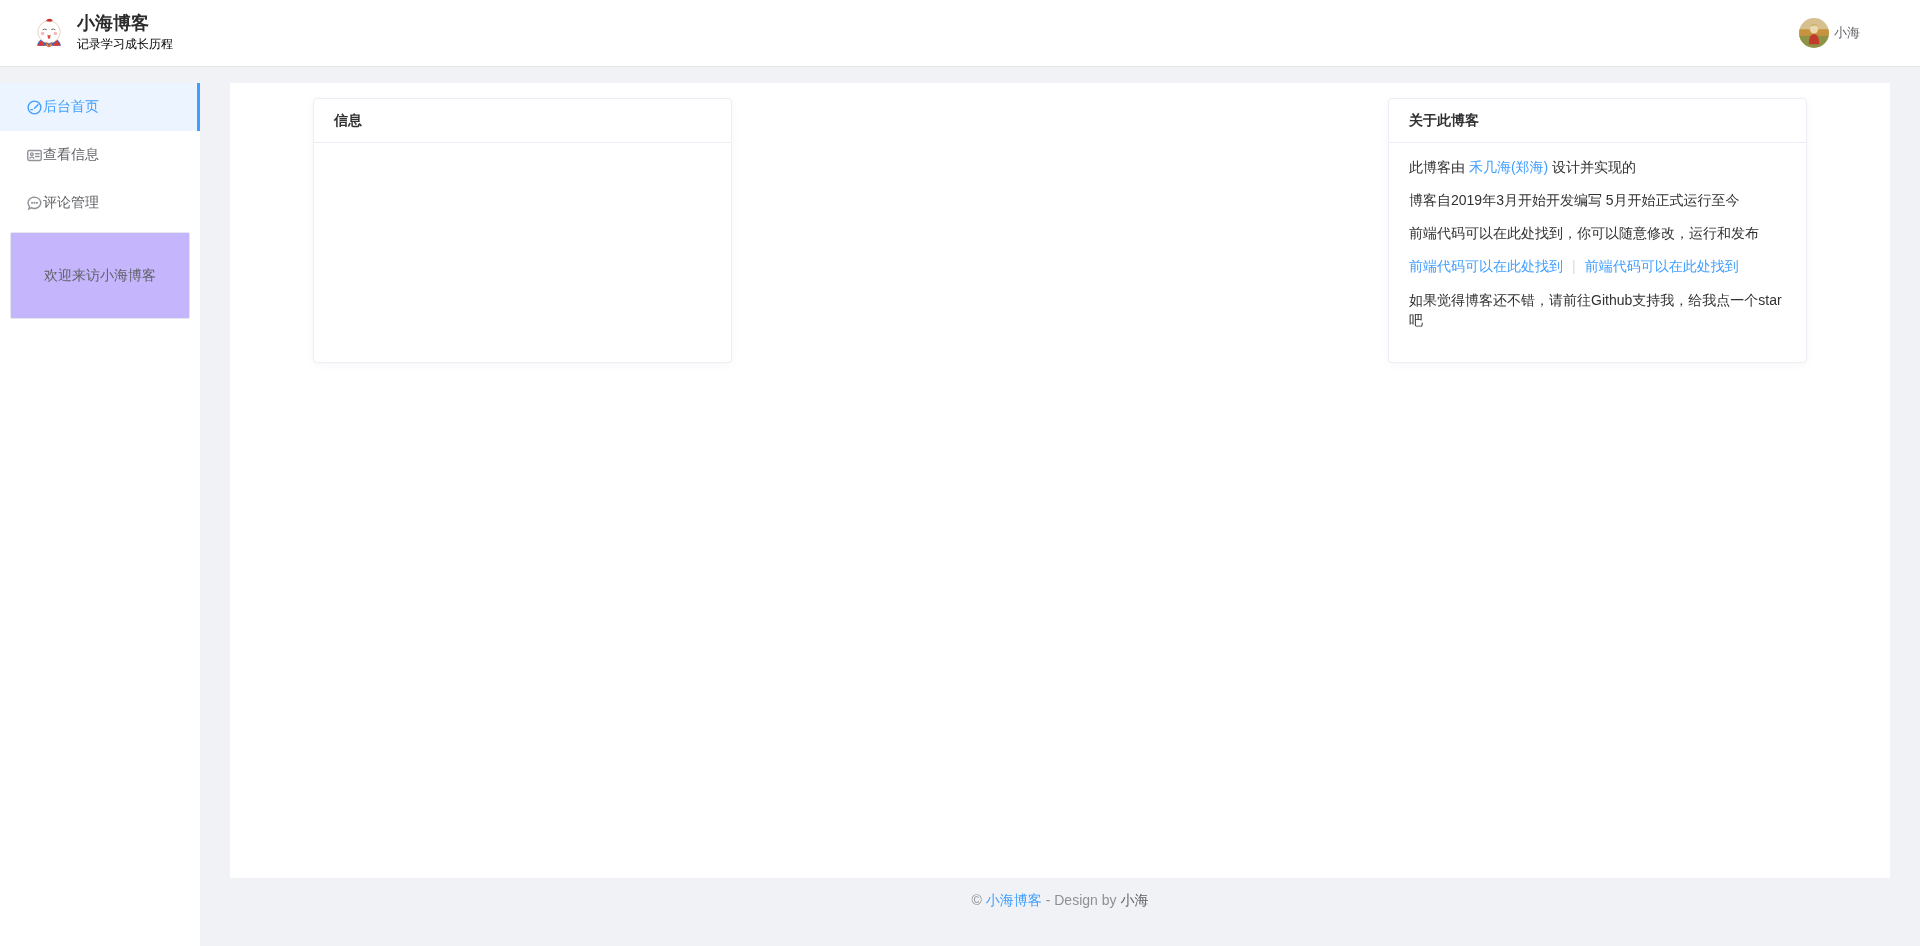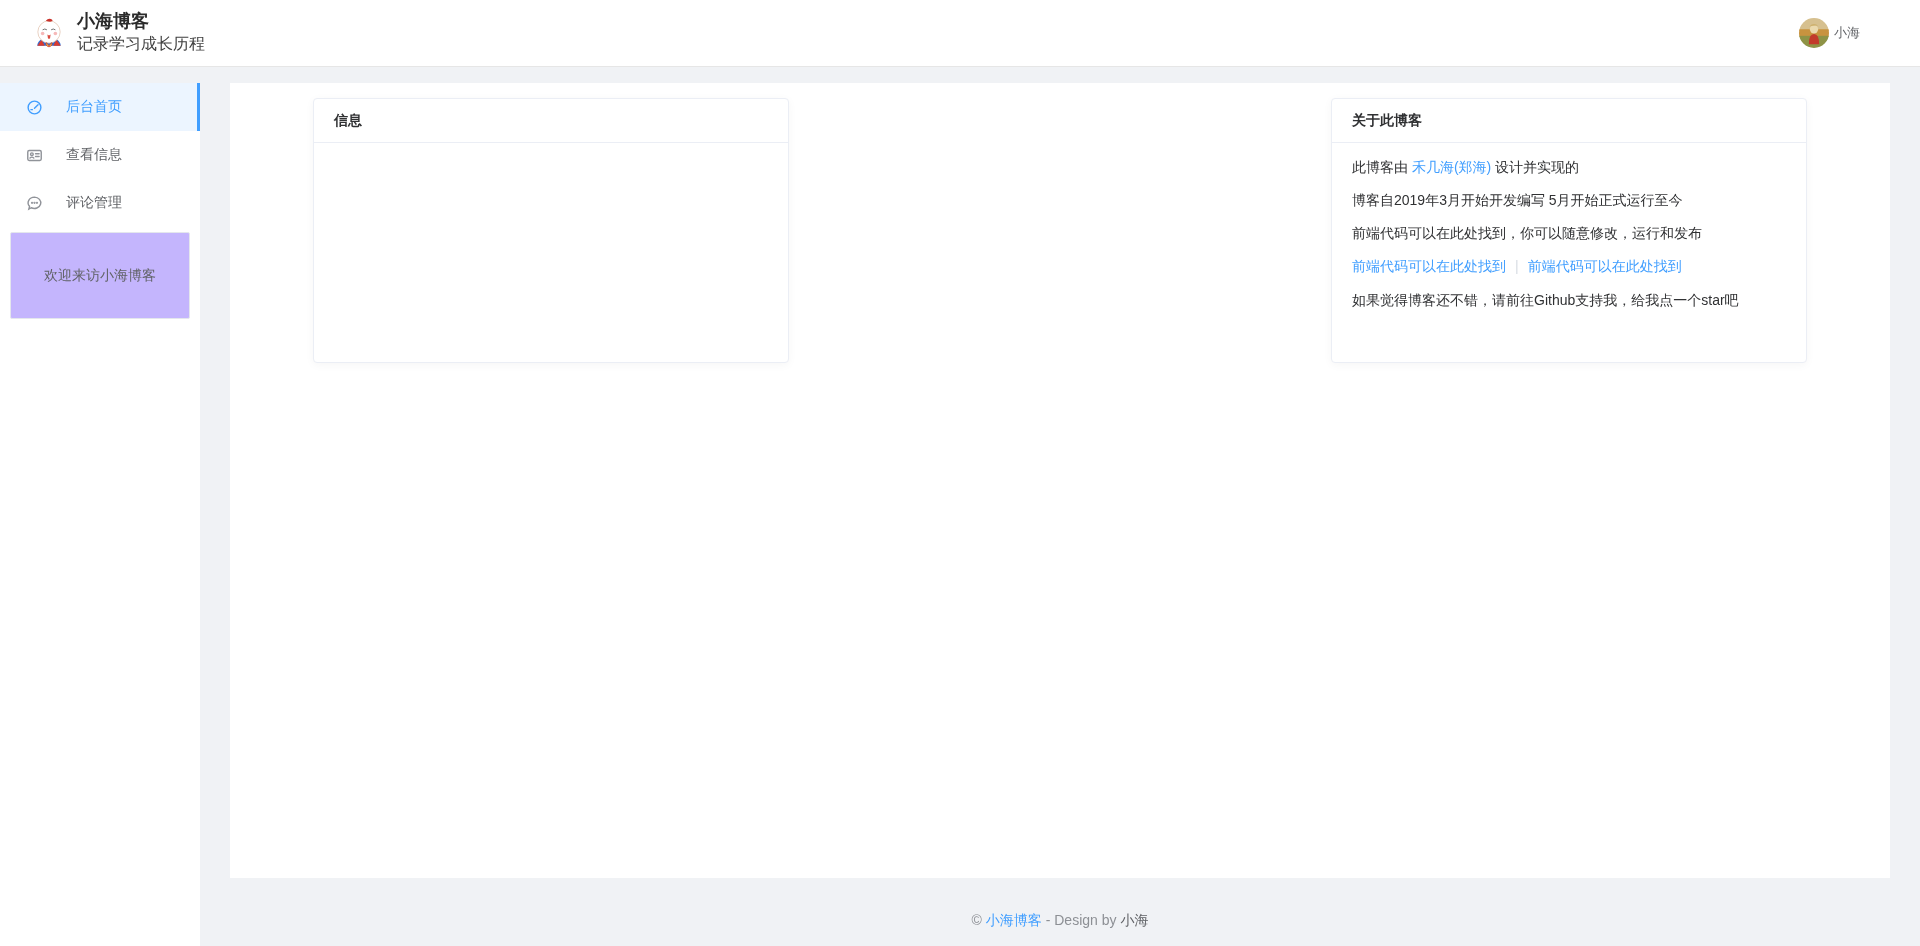--- a/index.html
+++ b/index.html
@@ -20,35 +20,35 @@
     border-bottom: 1px solid #e6e6e6;
     display: flex;
     align-items: center;
     justify-content: space-between;
     padding: 0 60px 0 32px;
   }
   .brand { display: flex; align-items: center; gap: 11px; }
   .logo { width: 34px; height: 34px; flex: 0 0 auto; }
   .brand-text { display: flex; flex-direction: column; }
   .brand-title { font-size: 18px; font-weight: 700; color: #2b2b2b; line-height: 1.15; }
-  .brand-subtitle { font-size: 16px; color: #404040; margin-top: 3px; }
+  .brand-subtitle { font-size: 12px; color: #000000; margin-top: 3px; }
   .user { display: flex; align-items: center; gap: 5px; cursor: pointer; }
   .avatar { width: 30px; height: 30px; border-radius: 50%; overflow: hidden; flex: 0 0 auto; }
   .avatar svg { display: block; }
   .user-name { font-size: 13px; color: #606266; }
 
   
   .layout { display: flex; margin-top: 16px; height: 863px; align-items: stretch; }
   .sidebar { width: 200px; background: #fff; flex: 0 0 auto; }
   .menu { padding-top: 0; }
   .menu-item {
     height: 48px;
     display: flex;
     align-items: center;
-    gap: 23px;
+    gap: 0;
     padding-left: 26px;
     font-size: 14px;
     color: #606266;
     cursor: pointer;
   }
   .menu-item .mi-icon { width: 17px; height: 17px; color: #909399; display: inline-flex; }
   .menu-item.active {
     background: #ecf5ff;
     color: #409eff;
     border-right: 3px solid #409eff;
@@ -71,21 +71,21 @@
   
   .main-col { flex: 1; margin: 0 30px; display: flex; flex-direction: column; }
   .main-content {
     background: #fff;
     height: 795px;
     padding: 15px 83px 0;
   }
   .cards-row { display: flex; justify-content: space-between; }
 
   .card {
-    width: 476px;
+    width: 419px;
     height: 265px;
     background: #fff;
     border: 1px solid #ebeef5;
     border-radius: 4px;
     box-shadow: 0 2px 10px rgba(0,0,0,0.04);
     overflow: hidden;
   }
   .card-header {
     padding: 13px 20px 12px;
     border-bottom: 1px solid #ebeef5;
@@ -102,21 +102,21 @@
   .about-body p:last-child { margin-bottom: 8px; line-height: 1.45; }
   a.link { color: #409eff; text-decoration: none; cursor: pointer; }
   .divider { color: #d8dce3; margin: 0 9px; }
 
   .quote-body { padding: 29px 20px; }
   .quote-text { font-style: italic; color: #5c5f66; font-size: 15px; line-height: 1.4; }
   .quote-author { text-align: right; margin-top: 17px; color: #5c5f66; font-size: 14px; }
 
   .footer {
     text-align: center;
-    padding-top: 34px;
+    padding-top: 14px;
     font-size: 14px;
     color: #8d9095;
   }
   .footer .designer { color: #606266; }
 </style>
 </head>
 <body>
 
 <header class="topbar">
   <div class="brand">

